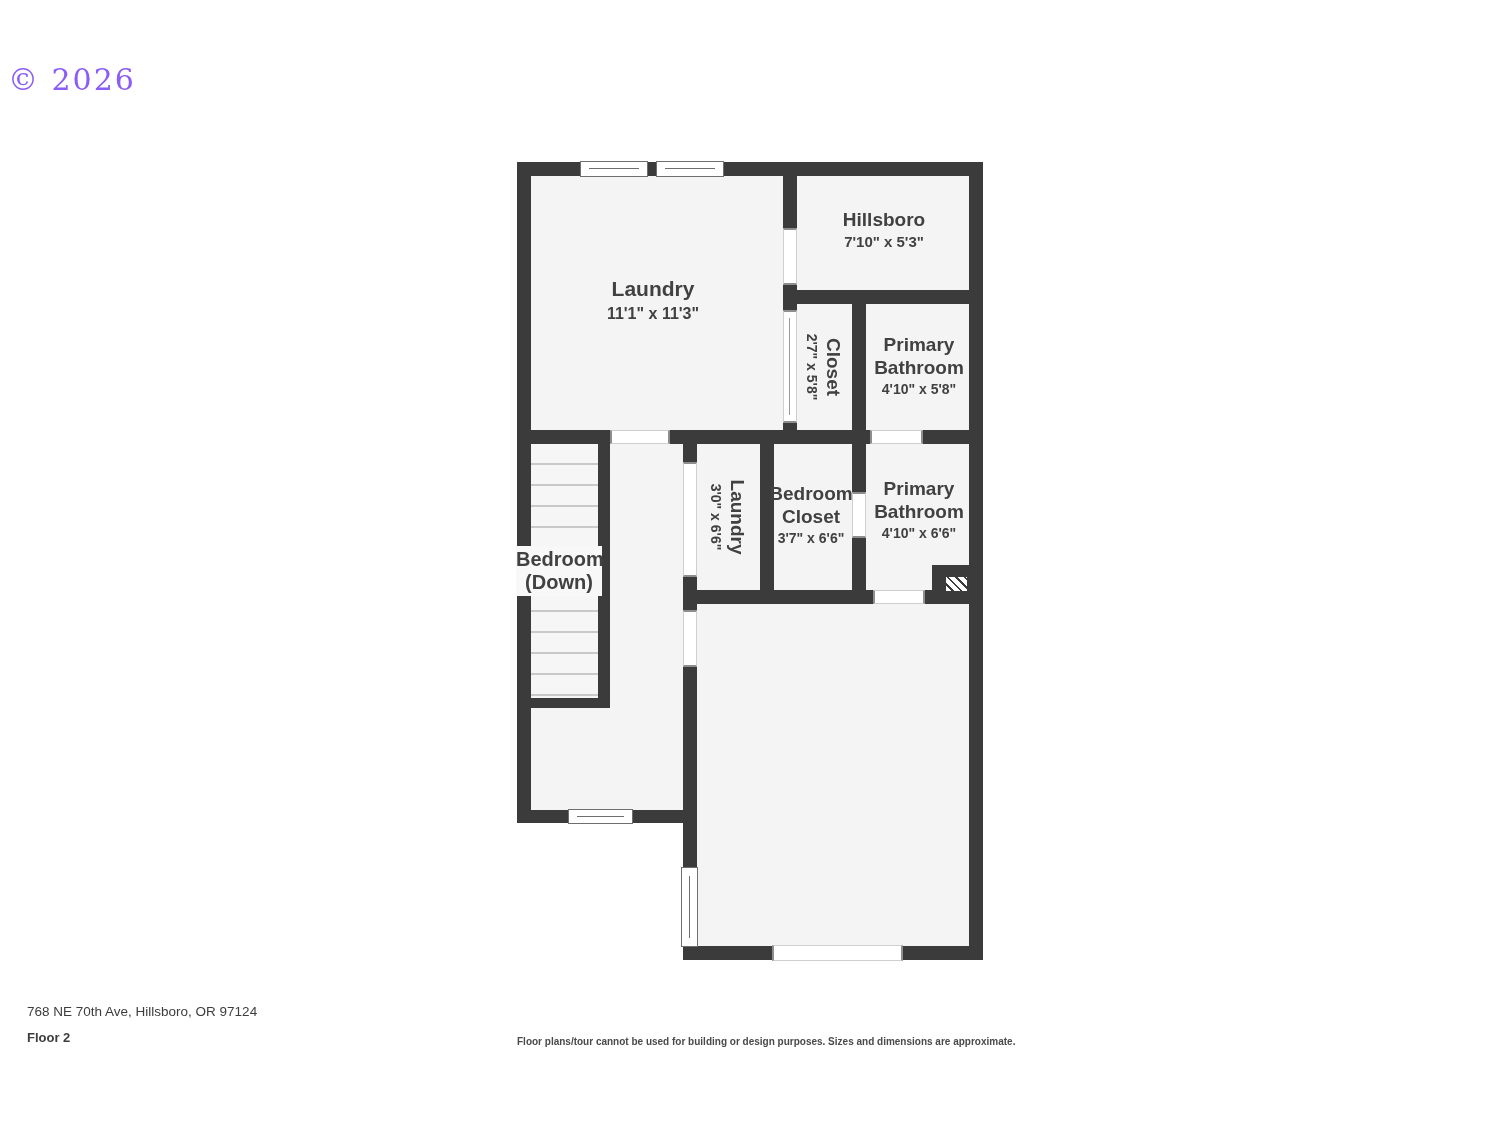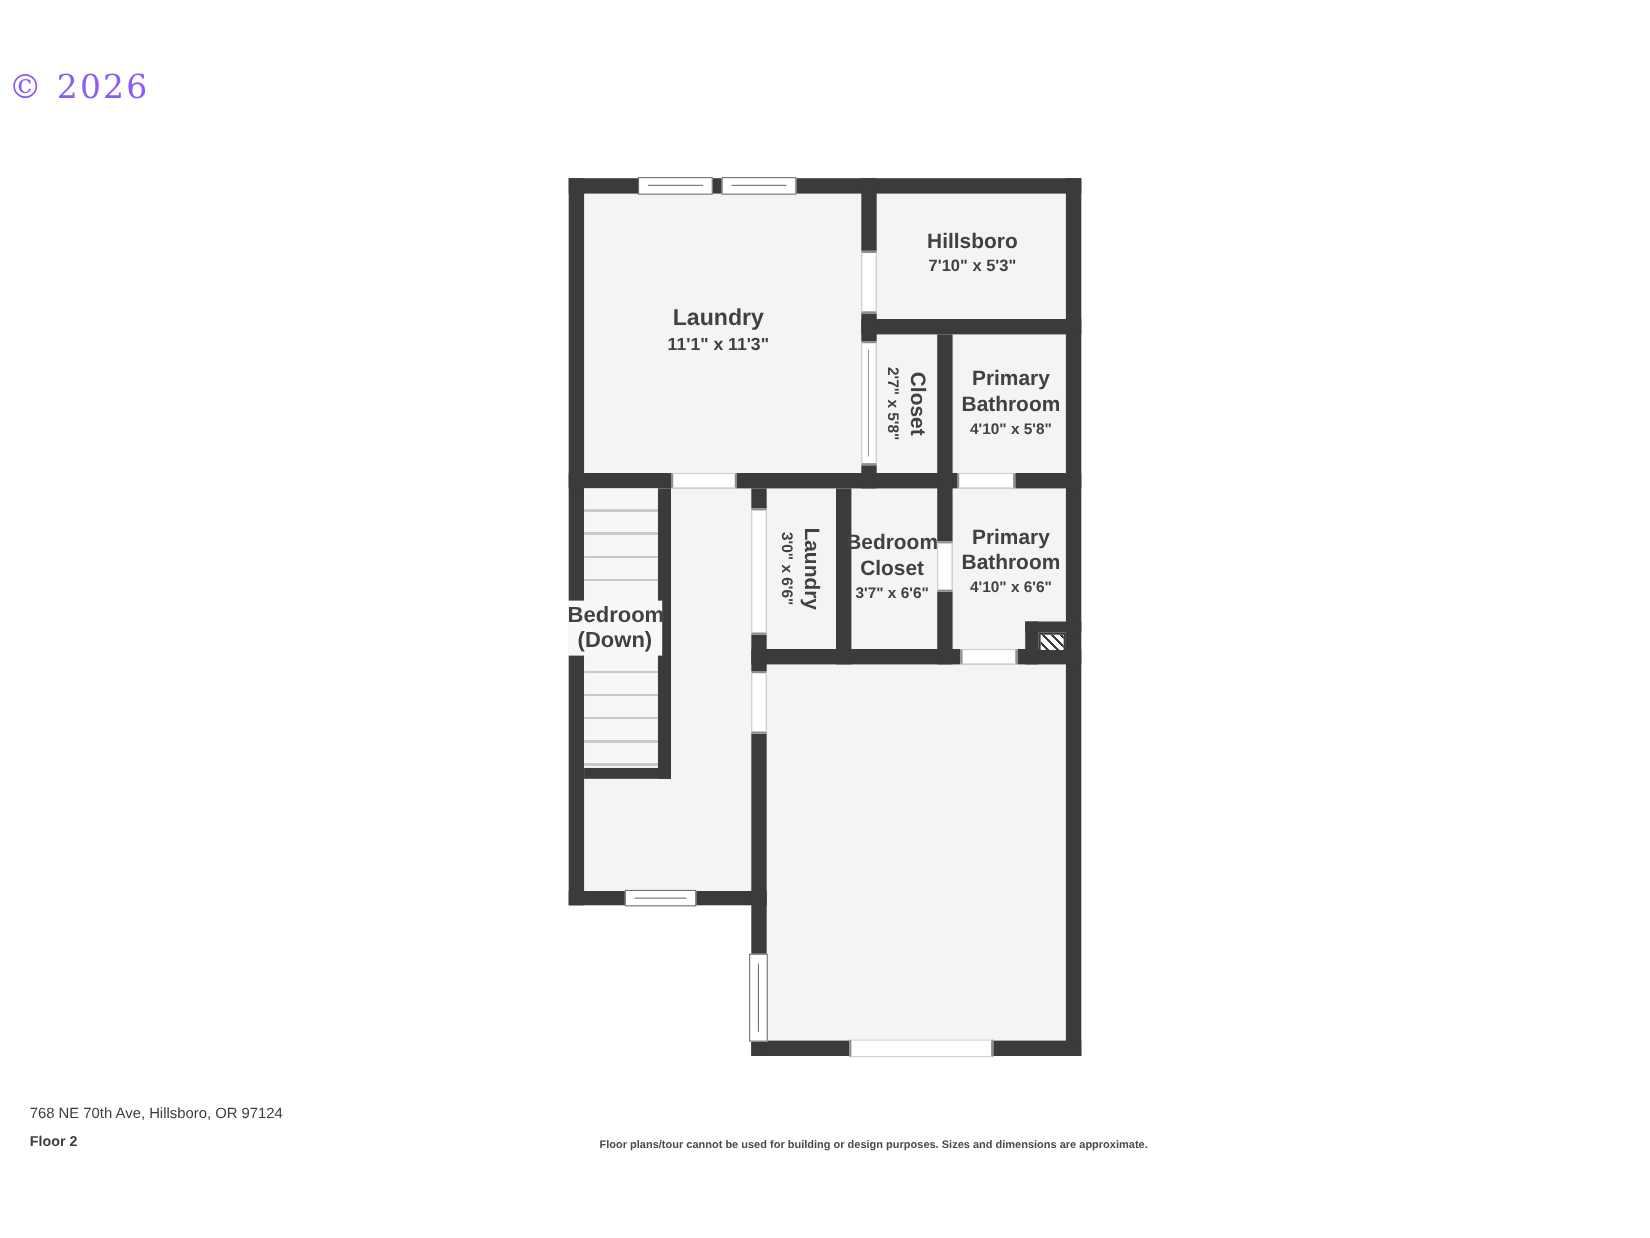--- a/index.html
+++ b/index.html
@@ -36,21 +36,21 @@
   .room-name { font-weight:bold; font-size:19px; line-height:1.22; }
   .room-dims { font-weight:bold; font-size:15px; line-height:1.5; }
   .lg .room-name { font-size:21px; white-space:nowrap; }
   .lg .room-dims { font-size:16px; }
   .stairs-label { position:absolute; text-align:center; transform:translate(-50%,-50%);
                   width:86px; font-weight:bold; font-size:20px; line-height:1.15;
                   color:var(--label-text,#414141); background:#f8f8f8; padding:2px 0; }
   .footer-address { position:absolute; left:27px; top:1004px; font-size:13.5px; font-weight:normal; color:#3d3d3d; }
   .footer-floor   { position:absolute; left:27px; top:1030px; font-size:13px;   font-weight:bold; color:#3d3d3d; }
   .footer-disclaimer { position:absolute; left:517px; top:1036px; width:466px; text-align:center;
-                       font-size:10px; font-weight:bold; color:#4a4a4a; white-space:nowrap;margin-left:28px; }
+                       font-size:10px; font-weight:bold; color:#4a4a4a; white-space:nowrap; }
 </style>
 </head>
 <body>
 
 <div class="screen">
 
   <div class="watermark">© 2026</div>
 
   <div class="floor" style="left:531px;top:176px;width:252px;height:254px"></div>
   <div class="floor" style="left:797px;top:176px;width:172px;height:114px"></div>

